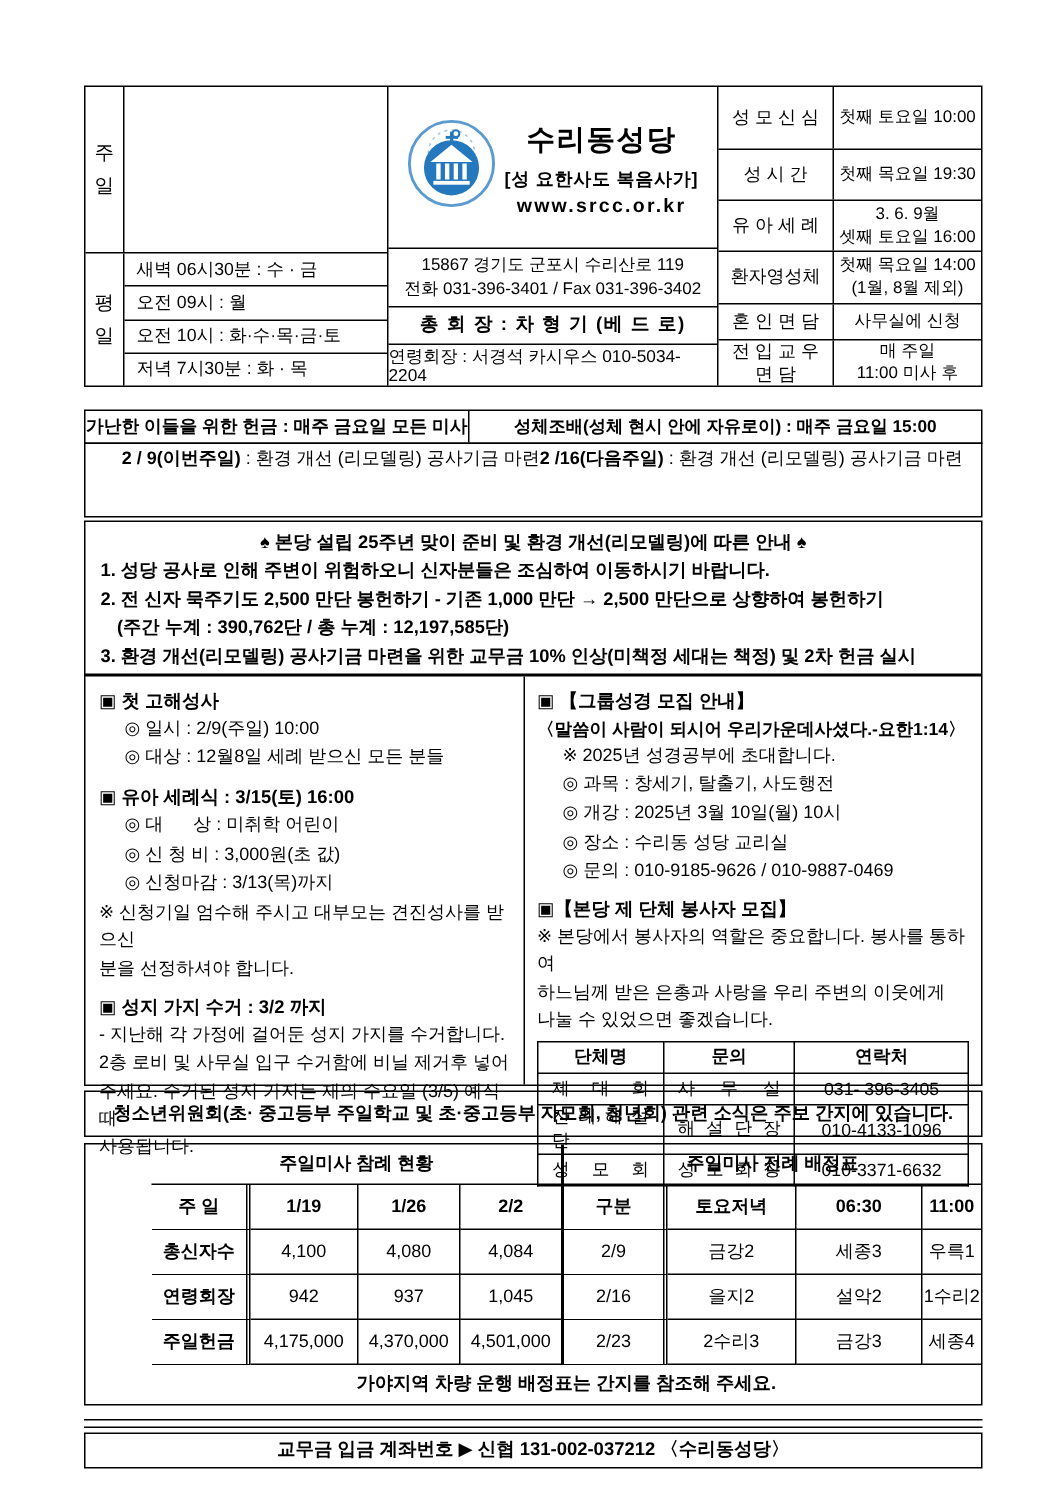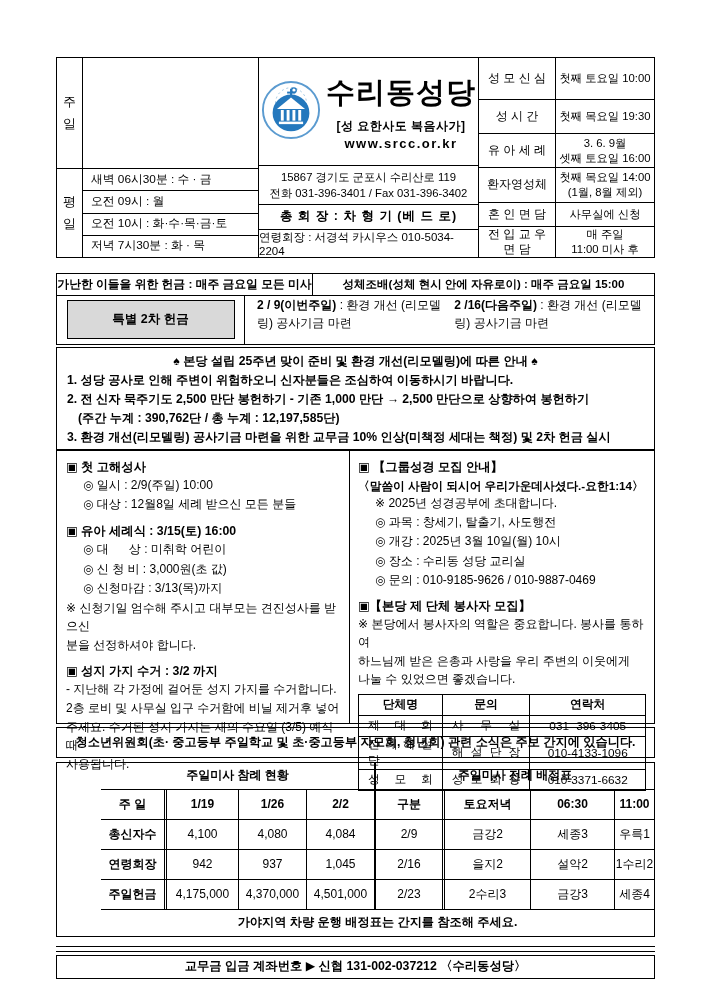--- a/index.html
+++ b/index.html
@@ -17,21 +17,21 @@
   .sat-row { height:28px; border-bottom:1.3px solid #000; display:flex; align-items:center; padding-left:16px; font-size:12px; white-space:pre; }
   .sun-times { flex:1; display:flex; flex-direction:column; justify-content:center; padding-left:9px; }
   .sun-times div { font-size:11.5px; line-height:16px; white-space:pre; }
   .week-rows { flex:1; display:flex; flex-direction:column; }
   .week-row { flex:1; border-bottom:1.3px solid #000; display:flex; align-items:center; padding-left:8px; font-size:11.8px; white-space:pre; }
   .week-row:last-child { border-bottom:none; }
 
   .col-center { width:220px; border-right:1.5px solid #000; display:flex; flex-direction:column; }
   .brand { height:111px; border-bottom:1.5px solid #000; display:flex; align-items:center; justify-content:center; gap:5px; padding:0 2px; }
   .brand-text { display:flex; flex-direction:column; align-items:center; }
-  .brand-name { font-size:29px; font-weight:800; letter-spacing:1px; }
+  .brand-name { font-size:19px; font-weight:800; letter-spacing:1px; }
   .brand-patron { font-size:12px; font-weight:bold; margin-top:5px; letter-spacing:0.5px; }
   .brand-site { font-size:13px; font-weight:bold; letter-spacing:1.5px; margin-top:1px; }
   .addr-row { height:39px; border-bottom:1.5px solid #000; display:flex; flex-direction:column; align-items:center; justify-content:center; font-size:11.3px; line-height:1.45; text-align:center; }
   .pres-row { height:26px; border-bottom:1.5px solid #000; display:flex; align-items:center; justify-content:center; font-size:12.5px; font-weight:600; letter-spacing:1px; }
   .elder-row { flex:1; display:flex; align-items:center; justify-content:center; font-size:11.5px; }
 
   .col-right { flex:1; display:flex; flex-direction:column; }
   .info-row { display:flex; border-bottom:1.5px solid #000; }
   .info-row:last-child { border-bottom:none; }
   .info-label { width:77px; border-right:1.3px solid #000; display:flex; align-items:center; justify-content:center; text-align:center; font-size:12px; white-space:pre-line; line-height:1.25; }
@@ -168,23 +168,20 @@
 11:00 미사 후</div>
         </div>
       </div>
     </div>
 
     <div class="offer-row">
       <div class="offer-left">가난한 이들을 위한 헌금 : 매주 금요일 모든 미사</div>
       <div class="offer-right">성체조배(성체 현시 안에 자유로이) : 매주 금요일 15:00</div>
     </div>
     <div class="special-row">
-      <div class="special-left">
-        <div class="gray-box">특별 2차 헌금</div>
-      </div>
       <div class="special-right">
         <div><b>2 / 9(이번주일)</b><span> : 환경 개선 (리모델링) 공사기금 마련</span></div>
         <div><b>2 /16(다음주일)</b><span> : 환경 개선 (리모델링) 공사기금 마련</span></div>
       </div>
     </div>
 
     <div class="notice-box">
       <div class="notice-title">♠ 본당 설립 25주년 맞이 준비 및 환경 개선(리모델링)에 따른 안내 ♠</div>
       <div>1. 성당 공사로 인해 주변이 위험하오니 신자분들은 조심하여 이동하시기 바랍니다.</div>
       <div>2. 전 신자 묵주기도 2,500 만단 봉헌하기 - 기존 1,000 만단 → 2,500 만단으로 상향하여 봉헌하기</div>

